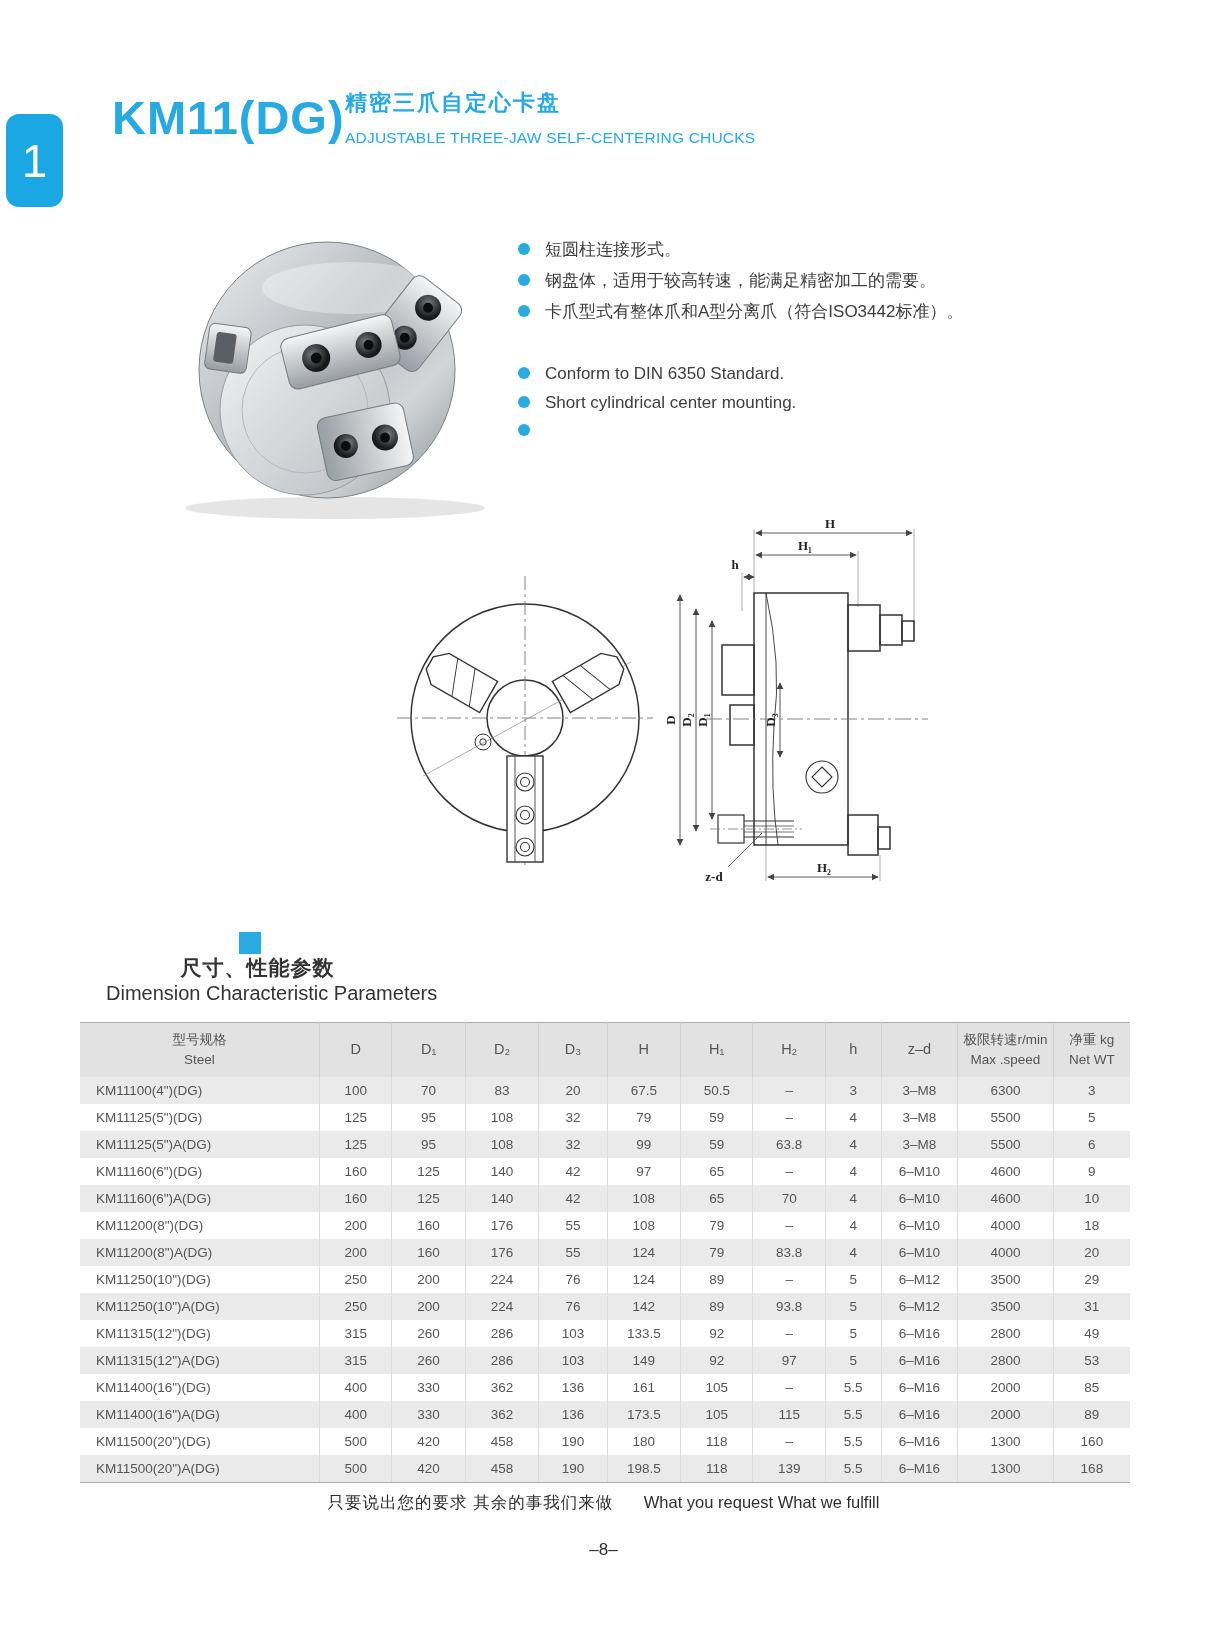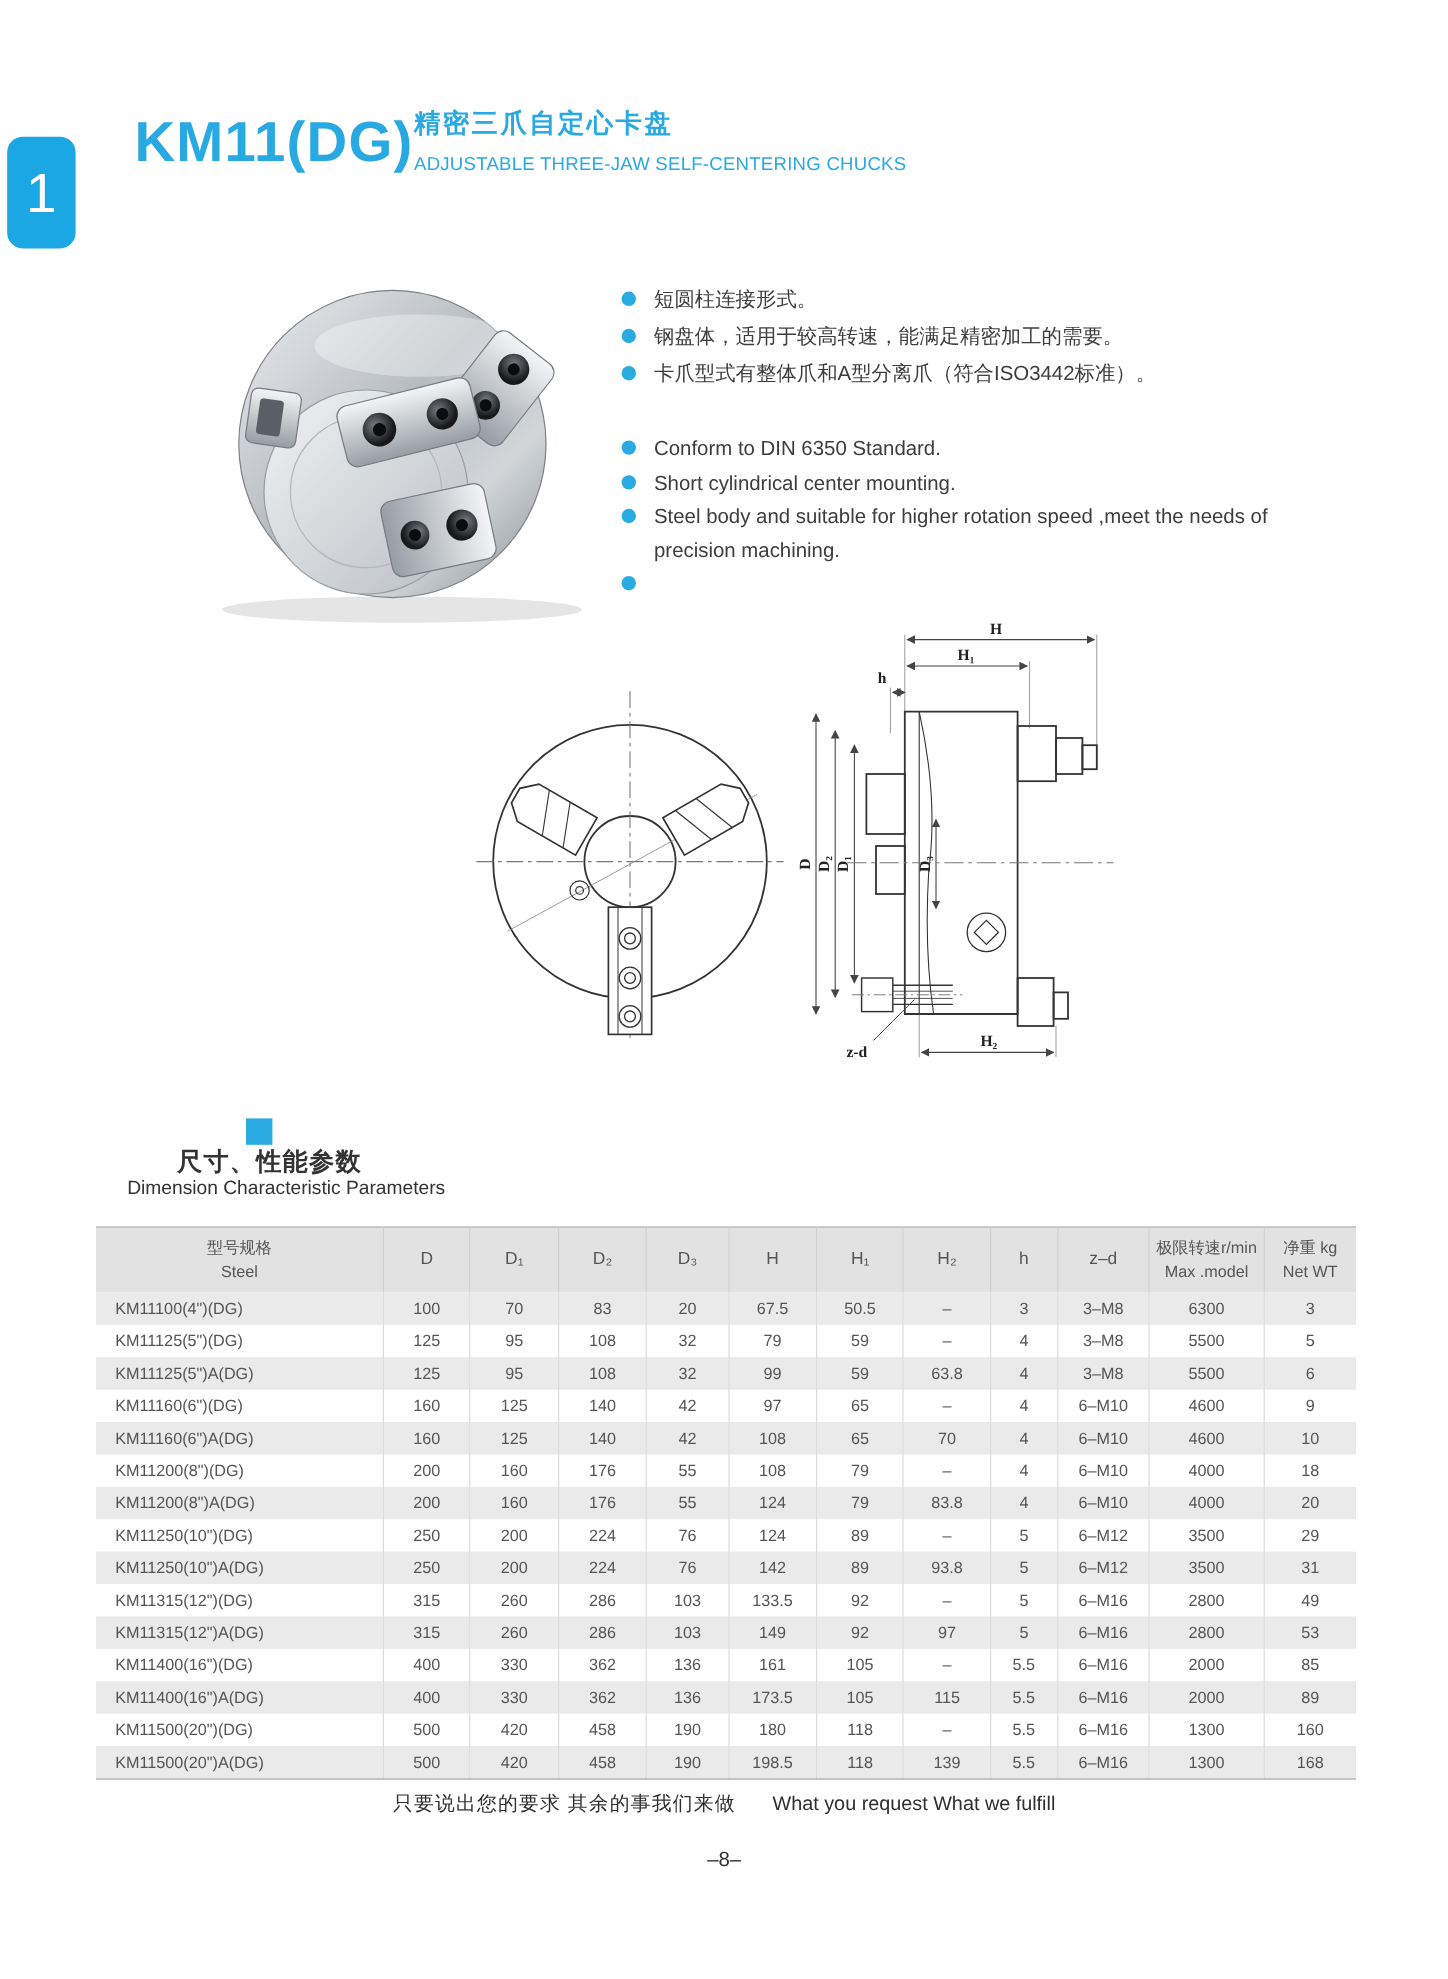--- a/index.html
+++ b/index.html
@@ -22,21 +22,21 @@
   .features-en li{line-height:27.5px;margin-bottom:1px;}
   .features .dot{position:absolute;left:0;top:9px;width:12px;height:12px;border-radius:50%;background:#29abe2;}
   .features-en .dot{top:7px;}
 
   .front-view{position:absolute;left:385px;top:570px;width:285px;height:300px;}
   .side-view{position:absolute;left:662px;top:515px;width:275px;height:385px;}
 
   .sec-header{position:absolute;left:78px;top:932px;display:flex;align-items:center;flex-direction:column;}
   .sec-square{width:22px;height:22px;background:#29abe2;margin-right:16px;}
   .sec-cn{font-size:21px;font-weight:bold;color:#333;letter-spacing:1px;}
-  .sec-en{font-size:16px;color:#333;margin-left:28px;}
+  .sec-en{font-size:20px;color:#333;margin-left:28px;}
 
   table.dims{position:absolute;left:80px;top:1022px;width:1050px;border-collapse:collapse;
              table-layout:fixed;font-size:13.5px;color:#555;}
   table.dims thead th{background:#e2e2e2;font-weight:normal;height:52px;text-align:center;vertical-align:middle;
              border-right:1px solid #cfcfcf;border-top:1px solid #ababab;line-height:1.45;}
   table.dims thead th:last-child{border-right:none;}
   table.dims td{height:27px;padding:0;text-align:center;border-right:1px solid #dcdcdc;}
   table.dims td:last-child{border-right:none;}
   table.dims td:first-child{text-align:left;padding-left:16px;}
   table.dims tbody tr:nth-child(odd){background:#eaeaea;}
@@ -115,21 +115,20 @@
 </div>
 
 <ul class="features features-cn" style="position:absolute;left:518px;top:234px;">
     <li><span class="dot"></span><span>短圆柱连接形式。</span></li>
     <li><span class="dot"></span><span>钢盘体，适用于较高转速，能满足精密加工的需要。</span></li>
     <li><span class="dot"></span><span>卡爪型式有整体爪和A型分离爪（符合ISO3442标准）。</span></li>
   </ul>
 <ul class="features features-en" style="position:absolute;left:518px;top:360px;">
     <li><span class="dot"></span><span>Conform to DIN 6350 Standard.</span></li>
     <li><span class="dot"></span><span>Short cylindrical center mounting.</span></li>
-    <li><span class="dot"></span><span>Steel body and suitable for higher rotation speed ,meet the needs of precision machining.</span></li>
     <li><span class="dot"></span></li>
   </ul>
 
 <div class="front-view">
 <svg viewBox="0 0 285 300" width="285" height="300">
   <g stroke="#333" fill="none" stroke-width="1.5">
     <circle cx="140" cy="148" r="114"></circle>
     <circle cx="140" cy="148" r="38"></circle>
   </g>
   <g stroke="#777" stroke-width="0.9" stroke-dasharray="14 4 3 4">
@@ -274,21 +273,21 @@
         <th style="font-size: 14.5px;">D₁</th>
         <th style="font-size: 14.5px;">D₂</th>
         <th style="font-size: 14.5px;">D₃</th>
         <th style="font-size: 14.5px;">H</th>
         <th style="font-size: 14.5px;">H₁</th>
         <th style="font-size: 14.5px;">H₂</th>
         <th style="font-size: 14.5px;">h</th>
         <th style="font-size: 14.5px;">z–d</th>
         <th>
           <div>极限转速r/min</div>
-          <div>Max .model</div>
+          <div>Max .speed</div>
         </th>
         <th>
           <div>净重 kg</div>
           <div>Net WT</div>
         </th>
       </tr>
   </thead>
   <tbody>
       <tr>
         <td>KM11100(4")(DG)</td>

